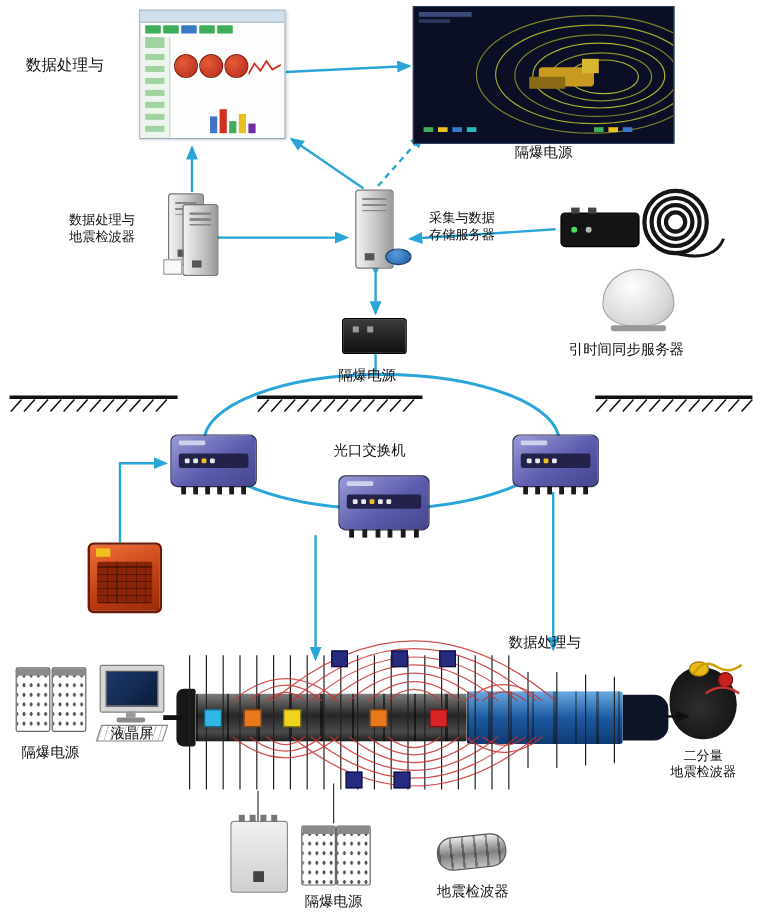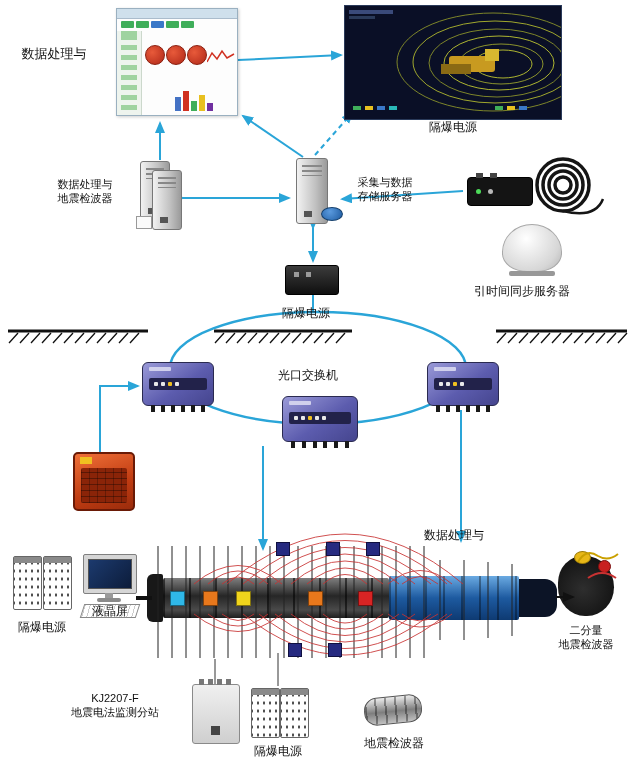--- a/index.html
+++ b/index.html
@@ -371,24 +371,20 @@
   <div class="lbl small" style="left:350px;top:176px;width:70px">
     <span>采集与数据</span>
     <span>存储服务器</span>
   </div>
   <div class="lbl" style="left:464px;top:284px;width:116px">引时间同步服务器</div>
   <div class="lbl" style="left:258px;top:306px;width:96px">隔爆电源</div>
   <div class="lbl" style="left:248px;top:368px;width:120px">光口交换机</div>
   <div class="lbl" style="left:418px;top:528px;width:72px">数据处理与</div>
   <div class="lbl" style="left:12px;top:620px;width:60px">隔爆电源</div>
   <div class="lbl" style="left:86px;top:604px;width:48px">液晶屏</div>
-  <div class="lbl small" style="left:55px;top:692px;width:120px">
-    <span>KJ2207-F</span>
-    <span>地震电法监测分站</span>
-  </div>
   <div class="lbl" style="left:246px;top:744px;width:64px">隔爆电源</div>
   <div class="lbl" style="left:352px;top:736px;width:84px">地震检波器</div>
   <div class="lbl small" style="left:540px;top:624px;width:92px">
     <span>二分量</span>
     <span>地震检波器</span>
   </div>
 
 </div>
 
 </body></html>

